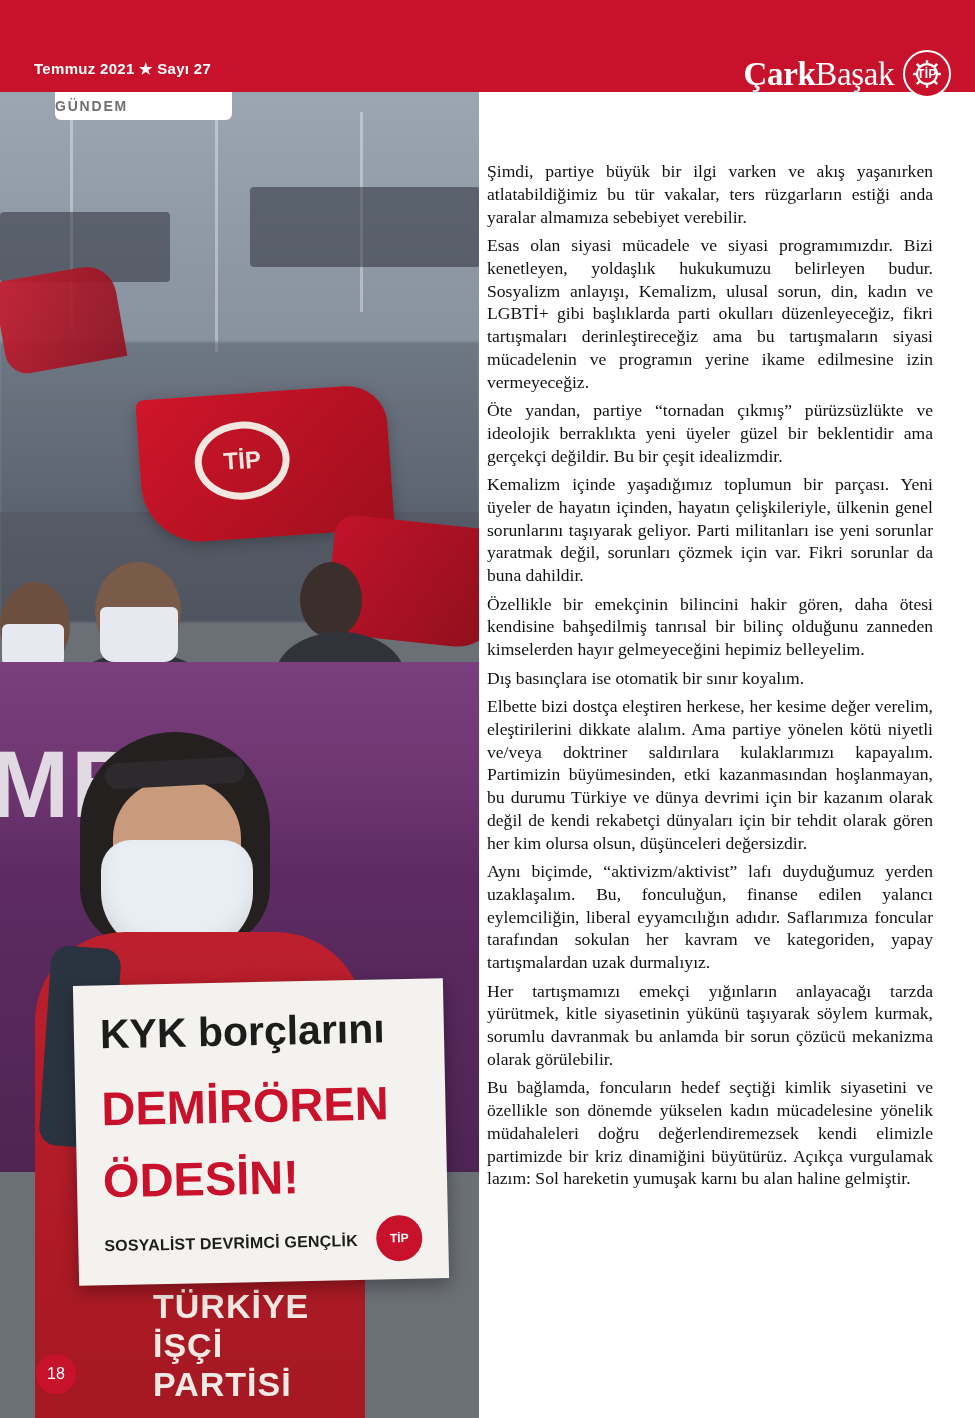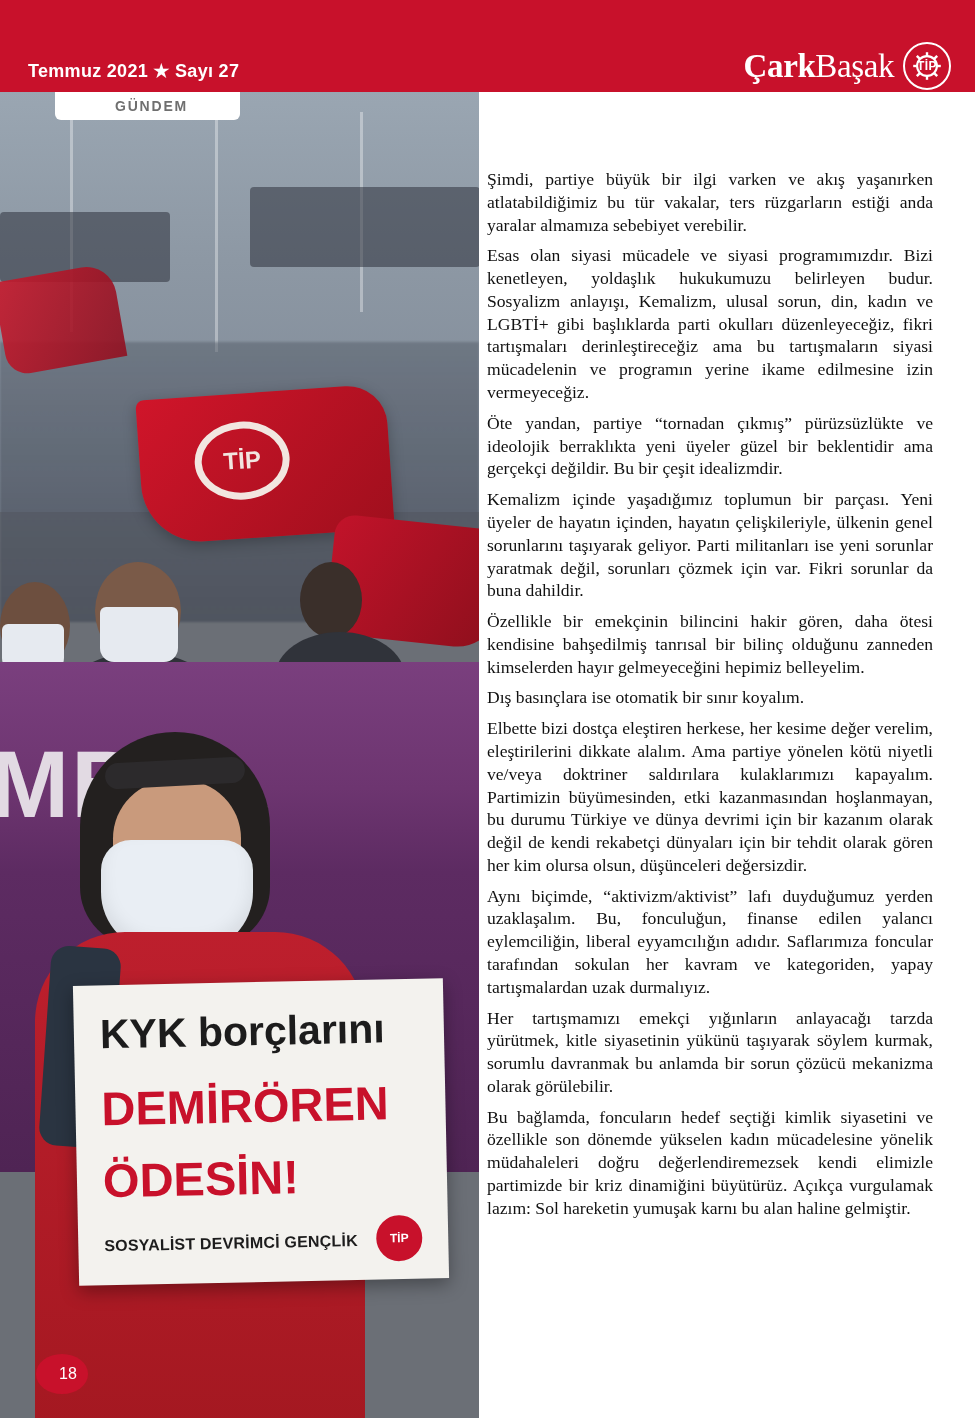--- a/index.html
+++ b/index.html
@@ -17,34 +17,34 @@
 
   
   #header-bar {
     position: absolute;
     left: 0; top: 0;
     width: 975px; height: 92px;
     background: #c8112b;
   }
   #header-issue {
     position: absolute;
-    left: 28px; top: 60px;
-    font-family: "Liberation Sans", sans-serif;
-    font-size: 18px;
+    left: 34px; top: 60px;
+    font-family: "Liberation Sans", sans-serif;
+    font-size: 15px;
     font-weight: bold;
     color: #ffffff;
     letter-spacing: 0.3px;
     white-space: nowrap;
     text-align: center;
   }
 
   
   #masthead {
     position: absolute;
-    right: 24px; top: 42px;
+    right: 24px; top: 50px;
     display: flex;
     align-items: center;
     gap: 9px;
     margin-left: 24px;
   }
   #masthead-text {
     font-family: "Liberation Serif", serif;
     font-size: 33px;
     color: #ffffff;
     font-weight: bold;
@@ -81,23 +81,22 @@
   
   #section-tag {
     position: absolute;
     left: 55px; top: 92px;
     width: 177px; height: 28px;
     background: #ffffff;
     border-bottom-left-radius: 6px;
     border-bottom-right-radius: 6px;
     display: flex;
     align-items: center;
-    justify-content: center;
+    justify-content: flex-start;
     z-index: 5;
-    padding-left: 8px;
   }
   #section-tag span {
     font-family: "Liberation Sans", sans-serif;
     font-size: 14px;
     font-weight: bold;
     color: #6f6f6f;
     letter-spacing: 1.8px;
   }
 
   
@@ -373,31 +372,30 @@
     width: 40px; height: 40px;
     border-radius: 50%;
     background: #c8112b;
     color: #ffffff;
     display: flex;
     align-items: center;
     justify-content: center;
     font-family: "Liberation Sans", sans-serif;
     font-size: 16px;
     z-index: 20;
-    padding-left: 12px;
   }
 
   
   #text-col {
     position: absolute;
     left: 487px; top: 160px;
     width: 446px;
   }
   #text-col p {
-    margin: 8px 0 0.32em 0;
+    margin: 0 0 0.32em 0;
     font-family: "Liberation Serif", serif;
     font-size: 17.6px;
     line-height: 1.295;
     color: #111111;
     text-align: justify;
     text-justify: inter-word;
     hyphens: auto;
   }
 </style>
 </head>
@@ -472,20 +470,24 @@
   </div>
 
   <div class="main-person">
     <div class="mp-hair"></div>
     <div class="mp-face"></div>
     <div class="mp-sunglasses"></div>
     <div class="mp-mask"></div>
     <div class="mp-body"></div>
     <div class="mp-bag"></div>
     <div class="vest-logo"></div>
+    <div class="vest-text">
+      <div>TÜRKİYE</div>
+      <div>İŞÇİ PARTİSİ</div>
+    </div>
   </div>
 
   <div id="placard">
     <div class="l1">KYK borçlarını</div>
     <div class="l2">DEMİRÖREN</div>
     <div class="l3">ÖDESİN!</div>
     <div class="l4">SOSYALİST DEVRİMCİ GENÇLİK</div>
     <div class="plc-logo">
       <span>TİP</span>
     </div>

